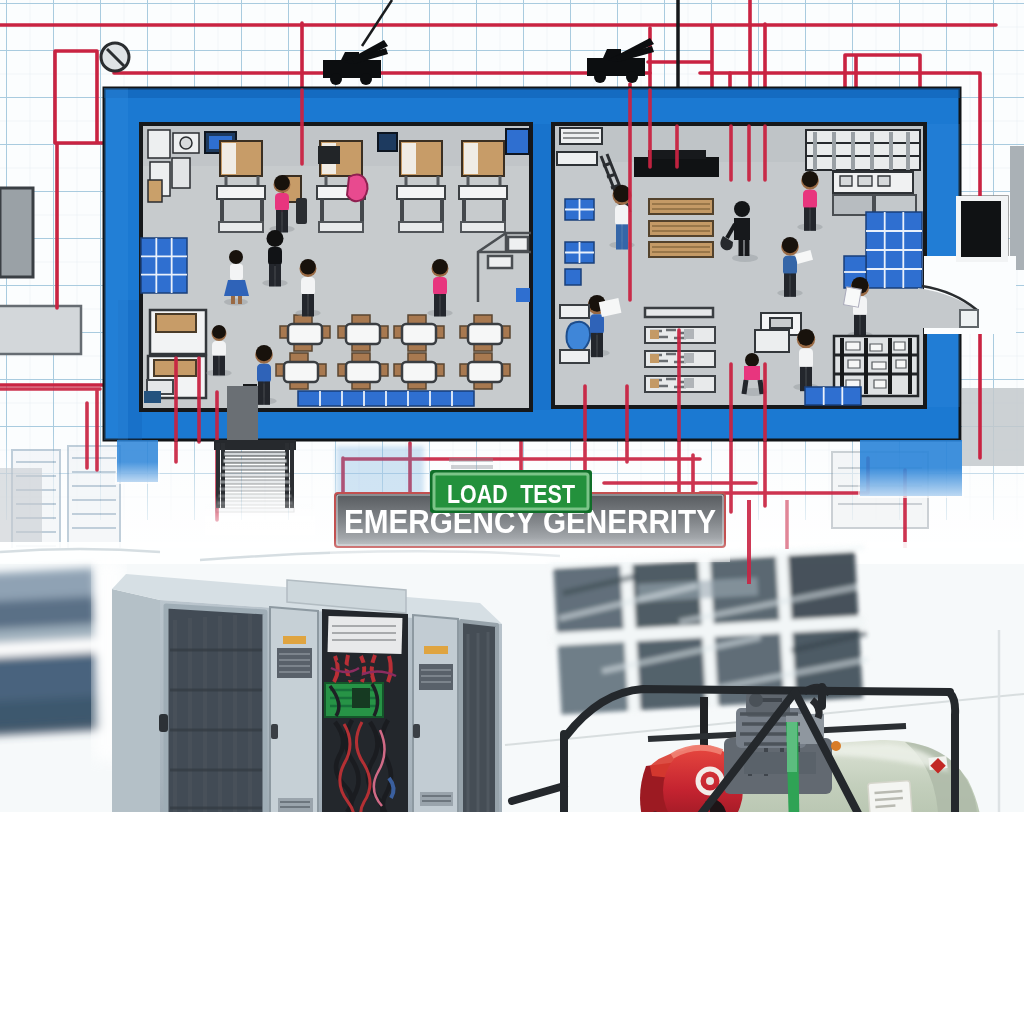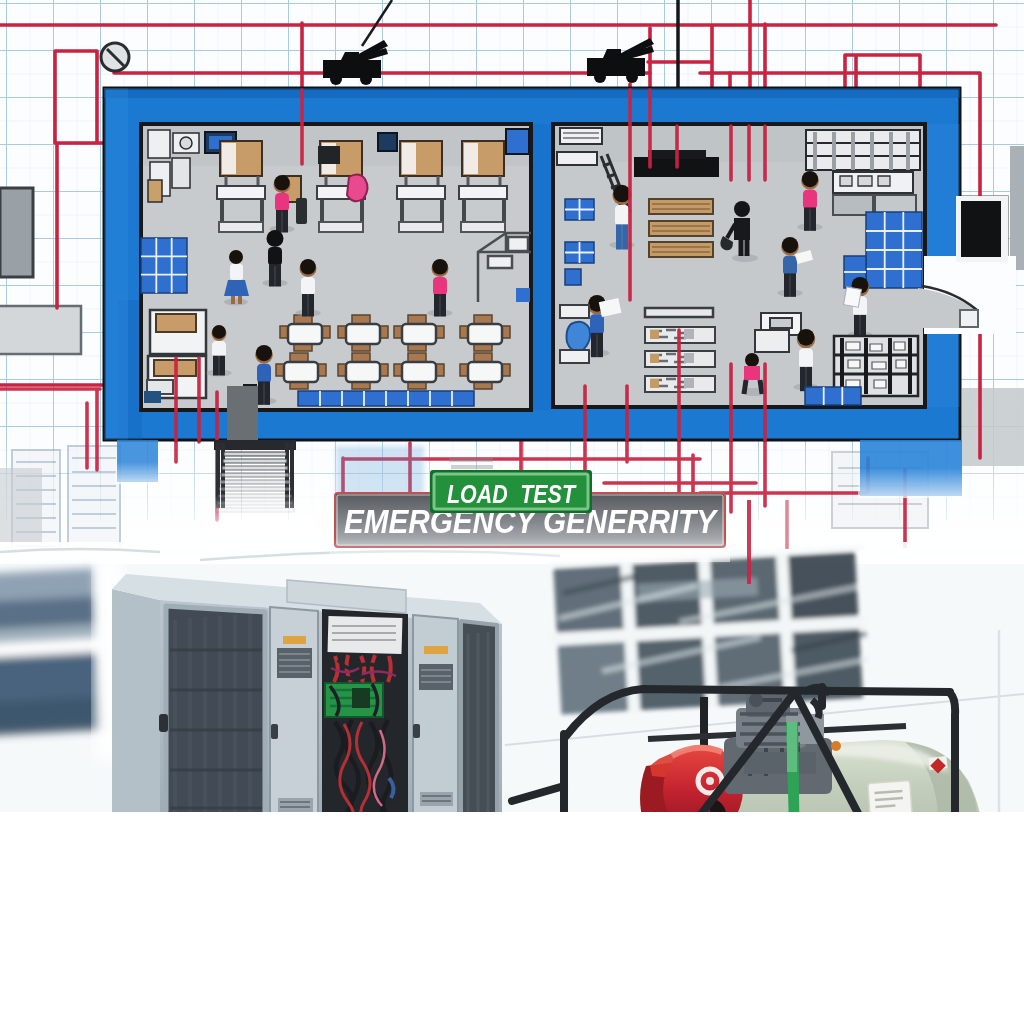--- a/index.html
+++ b/index.html
@@ -1,16 +1,16 @@
 <!DOCTYPE html>
 <html><head>
 <meta charset="utf-8">
 <style>
 html,body{margin:0;padding:0;background:#fff;}
-#stage{width:1024px;height:812px;position:relative;overflow:hidden;font-family:"Liberation Sans",sans-serif;font-style:italic;}
+#stage{width:1024px;height:812px;position:relative;overflow:hidden;font-family:"Liberation Sans",sans-serif;}
 svg{display:block;}
 </style>
 </head>
 <body>
 <div id="stage">
 <svg width="1024" height="1024" viewBox="0 0 1024 1024" xmlns="http://www.w3.org/2000/svg">
 <defs>
 <pattern id="grid" width="47" height="47" patternUnits="userSpaceOnUse" x="6" y="3">
   <rect width="47" height="47" fill="none"></rect>
   <path d="M0 0H47M0 0V47" stroke="#a9cbdf" stroke-width="2" fill="none"></path>

